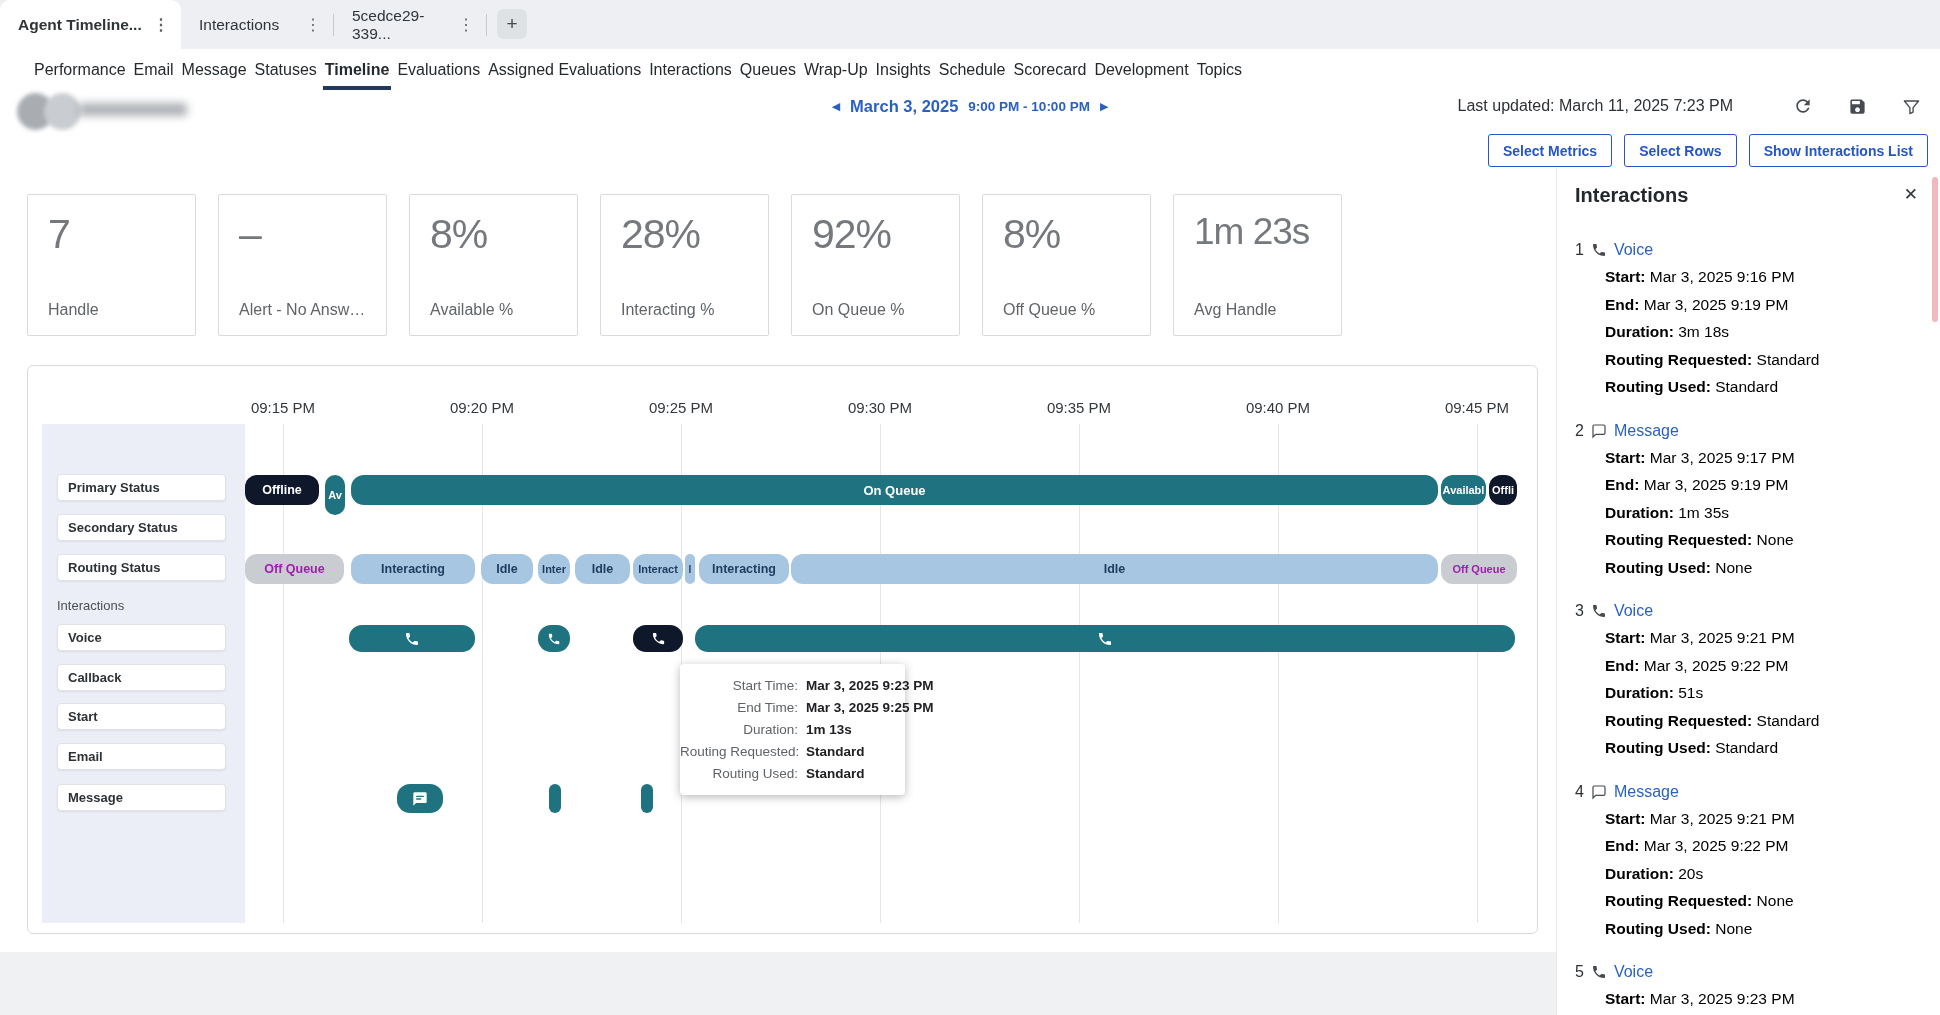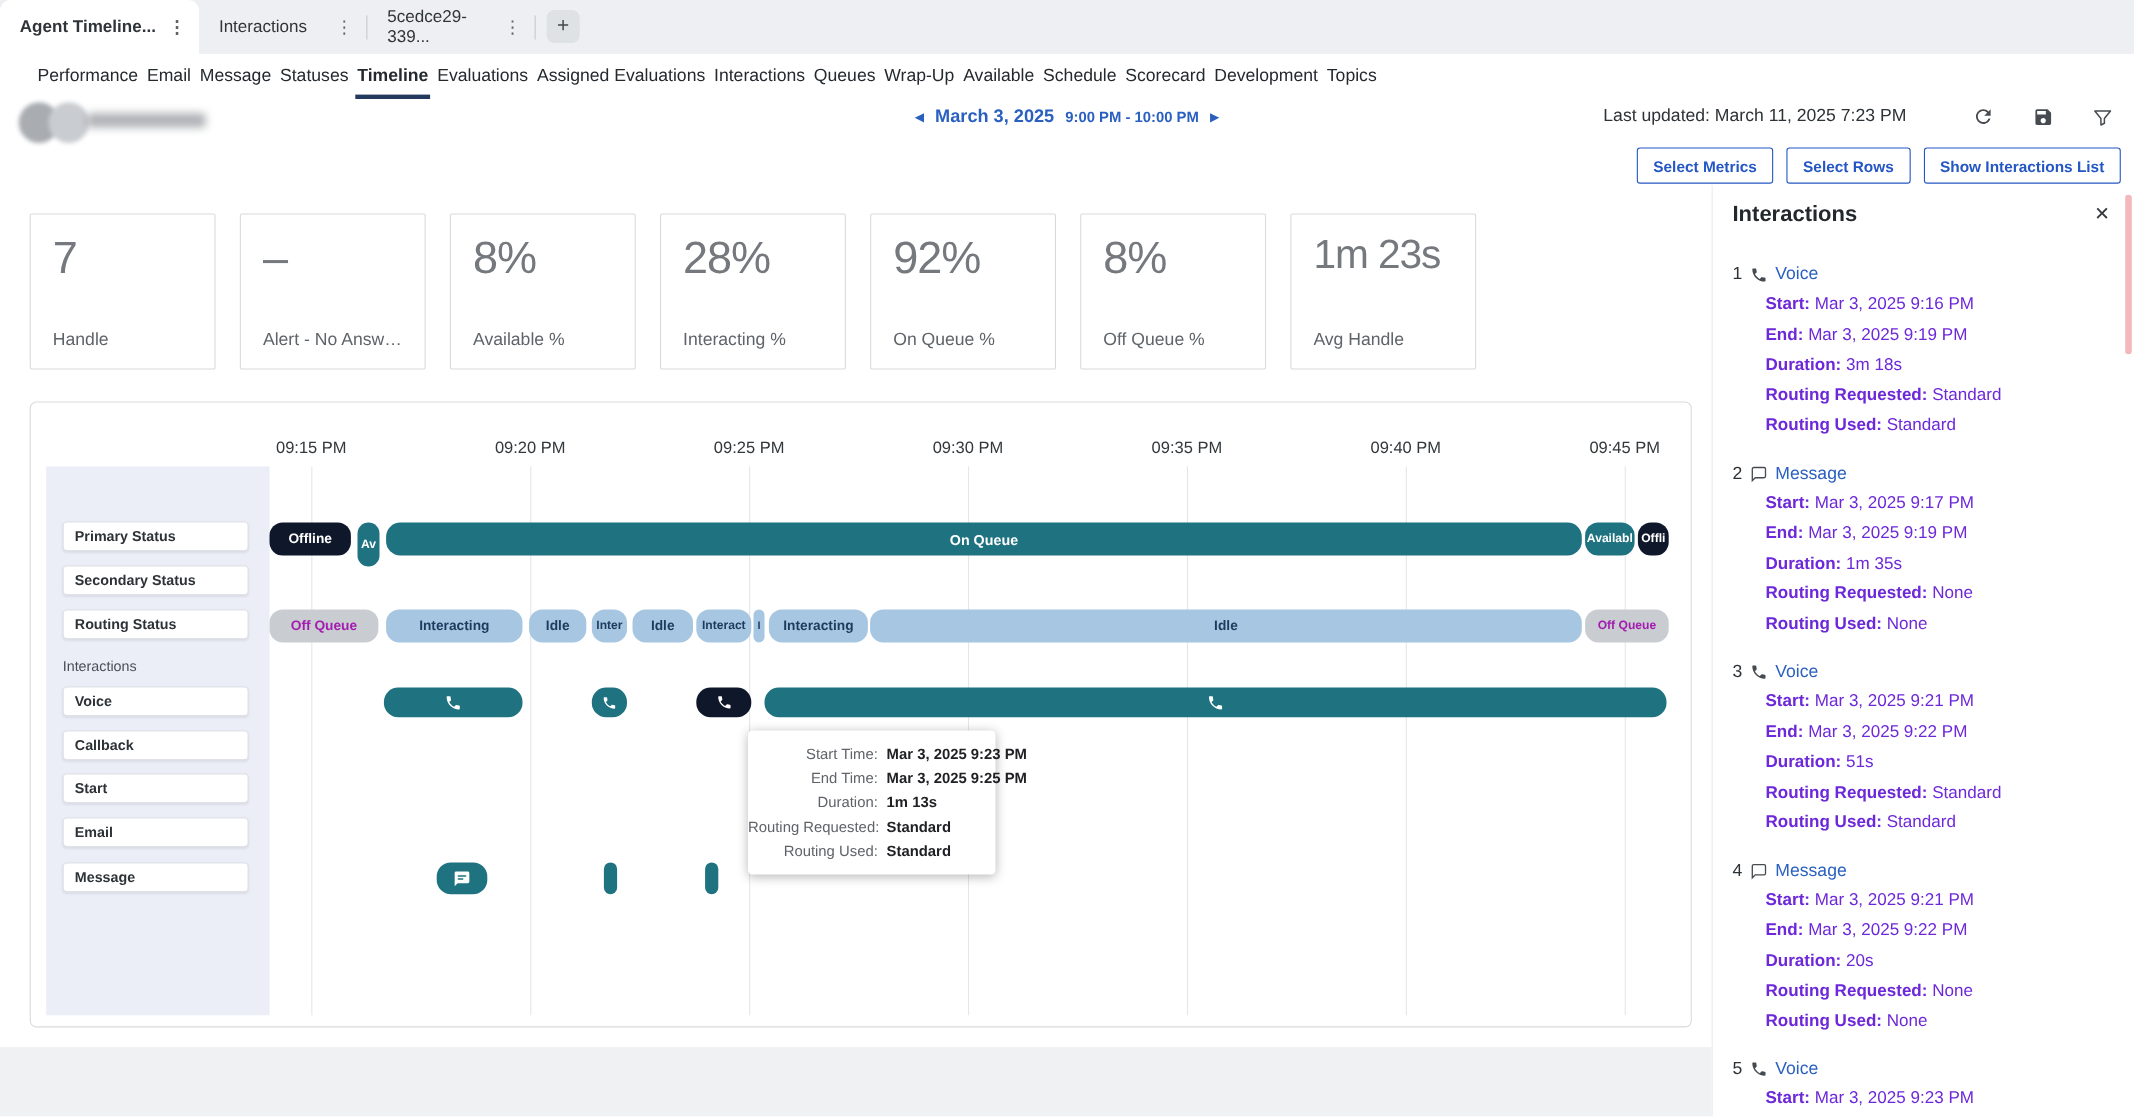--- a/index.html
+++ b/index.html
@@ -59,21 +59,21 @@
   .tt-label { text-align:right; color:#5f6368; white-space:nowrap; }
   .tt-value { font-weight:700; color:#202124; white-space:nowrap; }
   
   .panel { position:absolute; left:1556px; top:168px; width:384px; height:847px; background:#fff; border-left:1px solid #e9ebee; padding:16px 18px 0 18px; overflow:hidden; }
   .panel-title { font-size:20px; font-weight:700; color:#23282c; }
   .panel-close { position:absolute; right:22px; top:16px; font-size:17px; color:#33383c; cursor:pointer; }
   .pitems { margin-top:30px; }
   .pitem { margin-bottom:17px; }
   .pitem-head { display:flex; align-items:center; gap:7px; font-size:16px; height:26px; }
   .plink { color:#2a60c0; cursor:pointer; }
-  .pfield { padding-left:30px; font-size:15.5px; line-height:27.5px; color:#6d28d9; white-space:nowrap; }
+  .pfield { padding-left:30px; font-size:15.5px; line-height:27.5px; color:#000000; white-space:nowrap; }
   .pfield b { font-weight:700; }
   
   .footer-strip { position:absolute; left:0; top:952px; width:1556px; height:63px; background:#f0f1f3; }
   .vthumb { position:absolute; right:2px; top:177px; width:6px; height:145px; background:#f2b8bc; border-radius:3px; }
   svg { display:block; }
 </style>
 </head>
 <body>
 
 <div class="tabbar">
@@ -98,21 +98,21 @@
   <span class="nav-item">Performance</span>
   <span class="nav-item">Email</span>
   <span class="nav-item">Message</span>
   <span class="nav-item">Statuses</span>
   <span class="nav-item active">Timeline</span>
   <span class="nav-item">Evaluations</span>
   <span class="nav-item">Assigned Evaluations</span>
   <span class="nav-item">Interactions</span>
   <span class="nav-item">Queues</span>
   <span class="nav-item">Wrap-Up</span>
-  <span class="nav-item">Available</span>
+  <span class="nav-item">Insights</span>
   <span class="nav-item">Schedule</span>
   <span class="nav-item">Scorecard</span>
   <span class="nav-item">Development</span>
   <span class="nav-item">Topics</span>
 </div>
 
 <div class="header">
   <div class="avatar a1"></div>
   <div class="avatar a2"></div>
   <div class="redname"></div>

